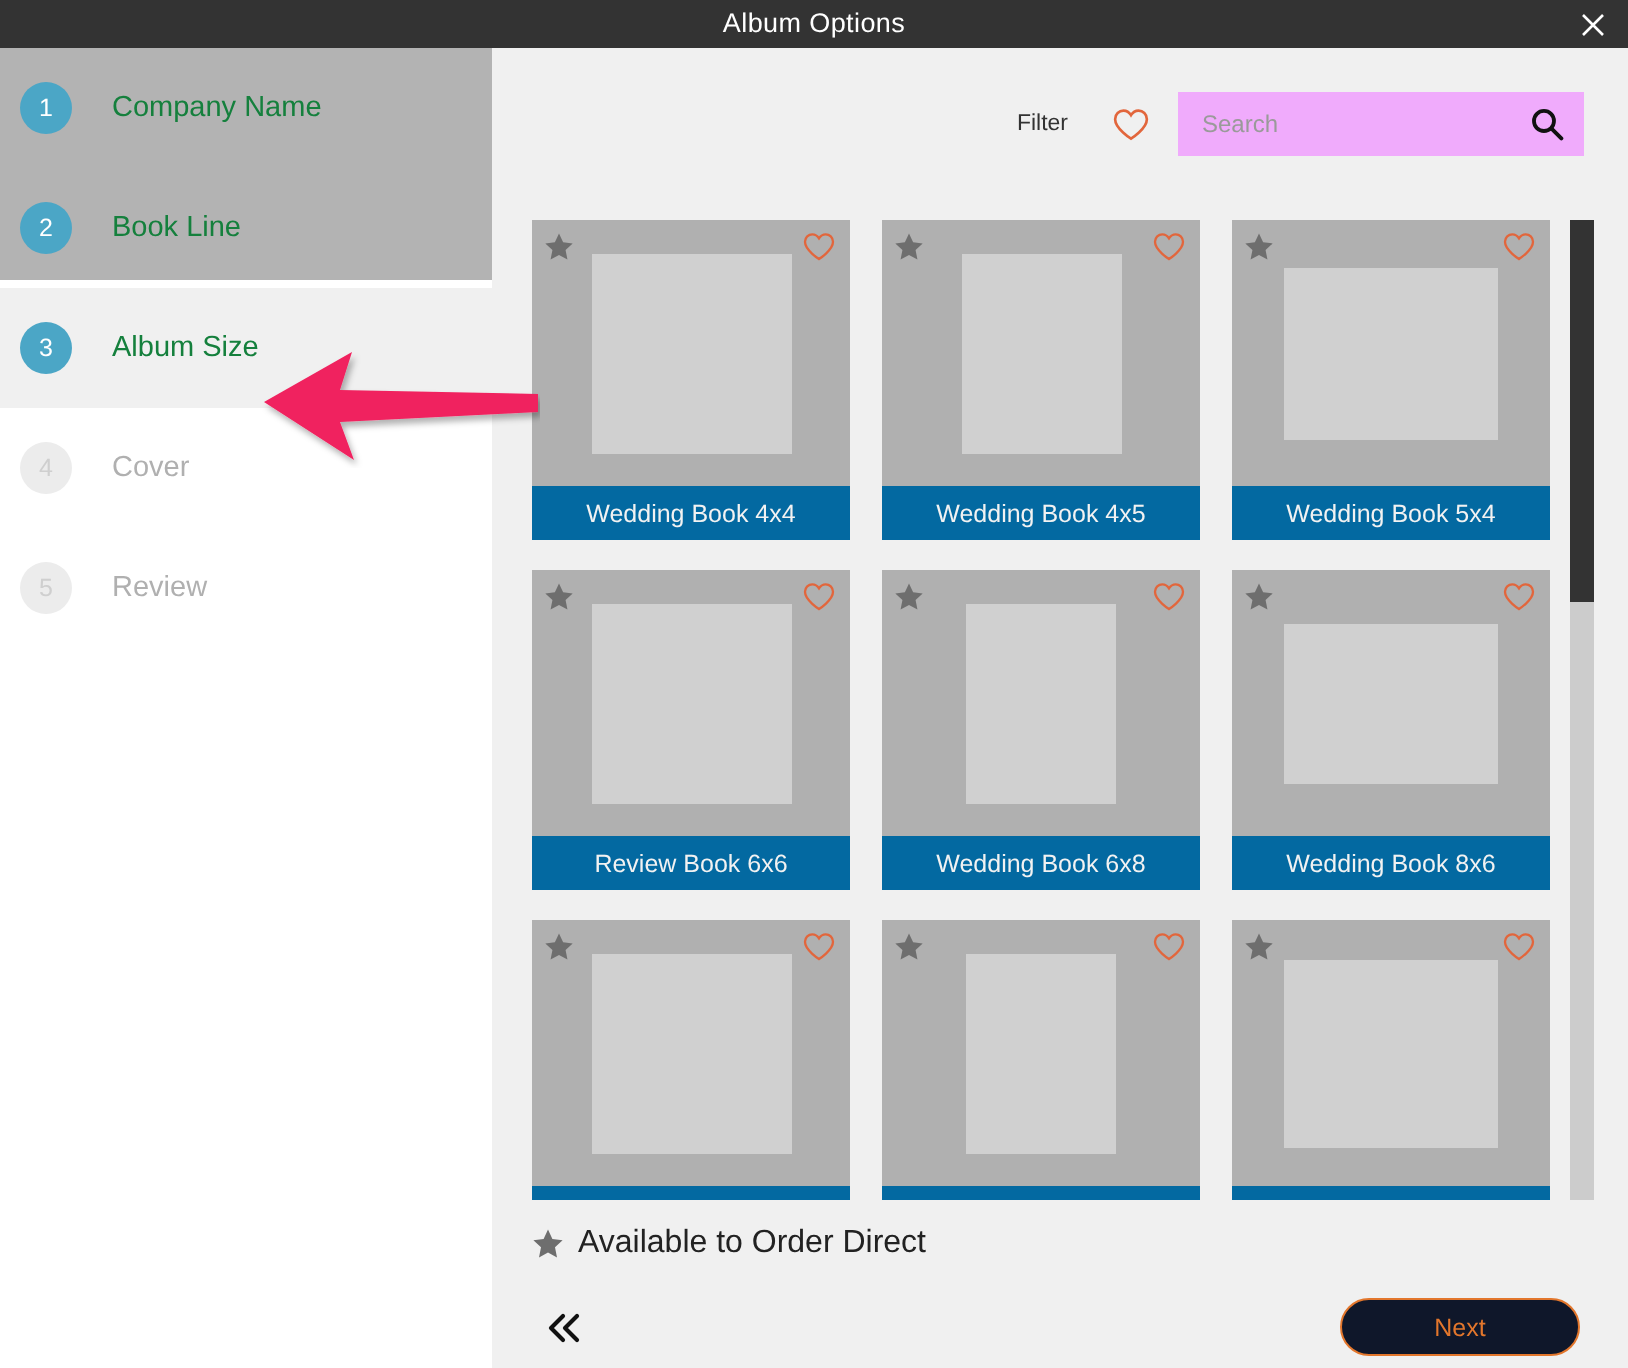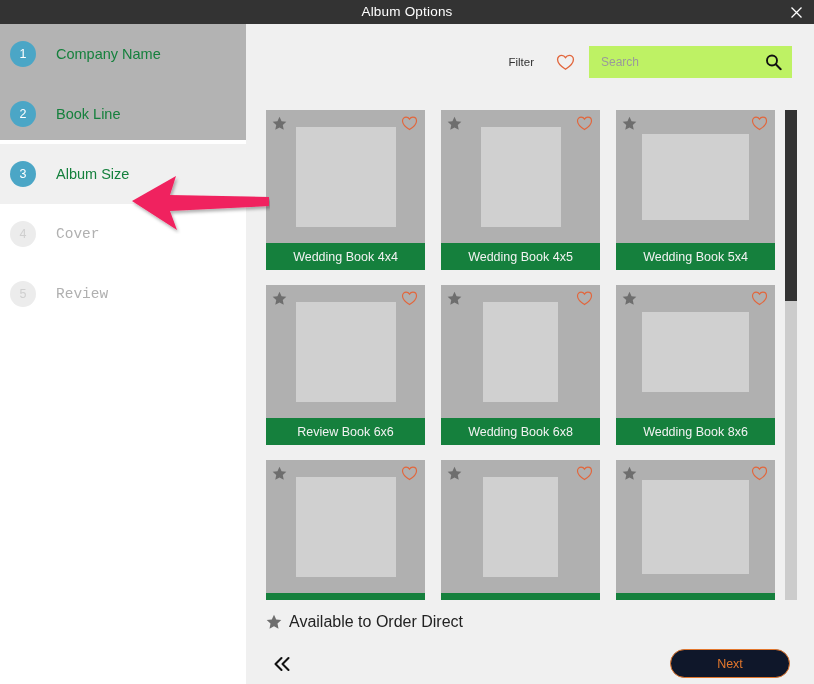--- a/index.html
+++ b/index.html
@@ -108,21 +108,21 @@
   }
   .step.disabled .step-circle {
     background: #ececec;
     color: #cfcfcf;
   }
   .step-label {
     margin-left: 20px;
     font-size: 14.5px;
     color: #15803d;
   }
-  .step.disabled .step-label { color: #b0b0b0; font-family: Liberation Mono, monospace; }
+  .step.disabled .step-label { color: #b0b0b0; }
 
   
   .arrow-annot {
     position: absolute;
     left: 130px;
     top: 148px;
     width: 140px;
     height: 62px;
     pointer-events: none;
     z-index: 40;
@@ -156,21 +156,21 @@
   .filter-heart {
     margin-right: 14px;
     display: flex;
     align-items: center;
     cursor: pointer;
   }
   .search-box {
     position: relative;
     width: 203px;
     height: 32px;
-    background: #bef264;
+    background: #f0abfc;
     display: flex;
     align-items: center;
   }
   .search-input {
     border: 0;
     outline: 0;
     background: transparent;
     width: 160px;
     height: 30px;
     margin-left: 12px;
@@ -233,21 +233,21 @@
     top: 6px; right: 7px;
     z-index: 3;
     display: flex;
     cursor: pointer;
   }
   .card-label {
     position: absolute;
     left: 0; bottom: 0;
     width: 159px;
     height: 27px;
-    background: #15803d;
+    background: #0369a1;
     color: #f2f2f2;
     font-size: 12.5px;
     display: flex;
     align-items: center;
     justify-content: center;
   }
 
   
   .scrollbar-track {
     position: absolute;

